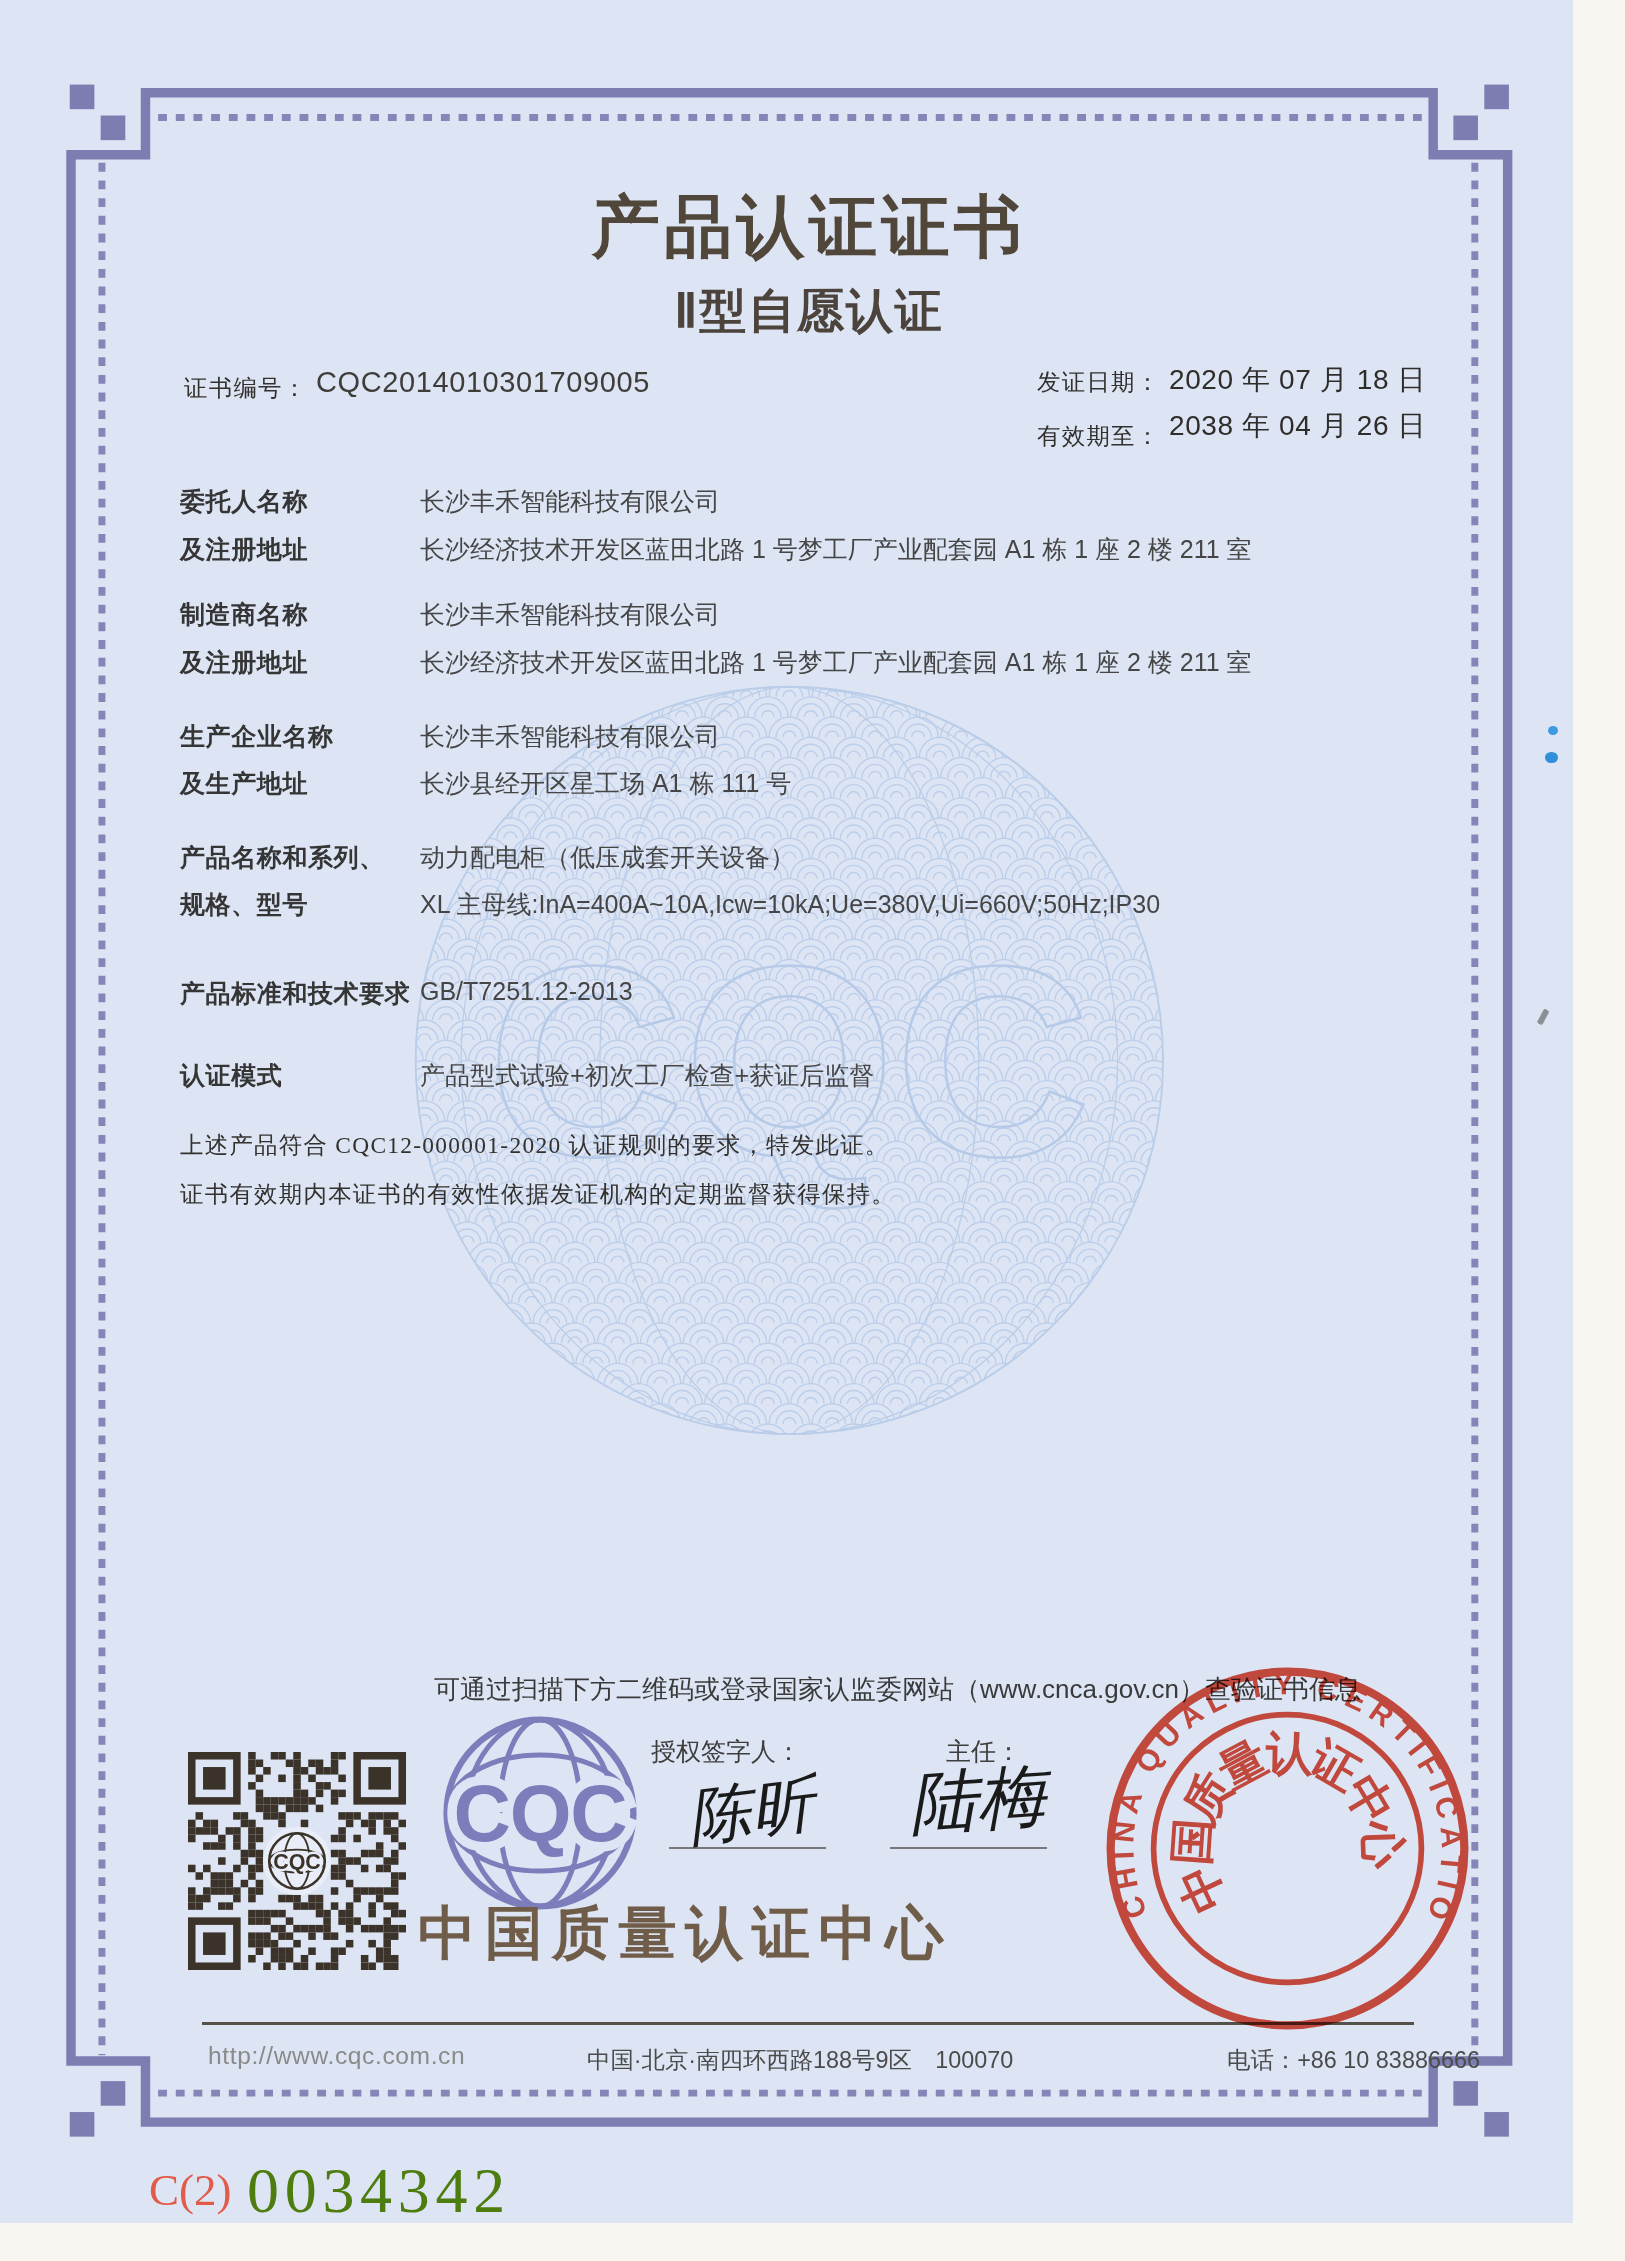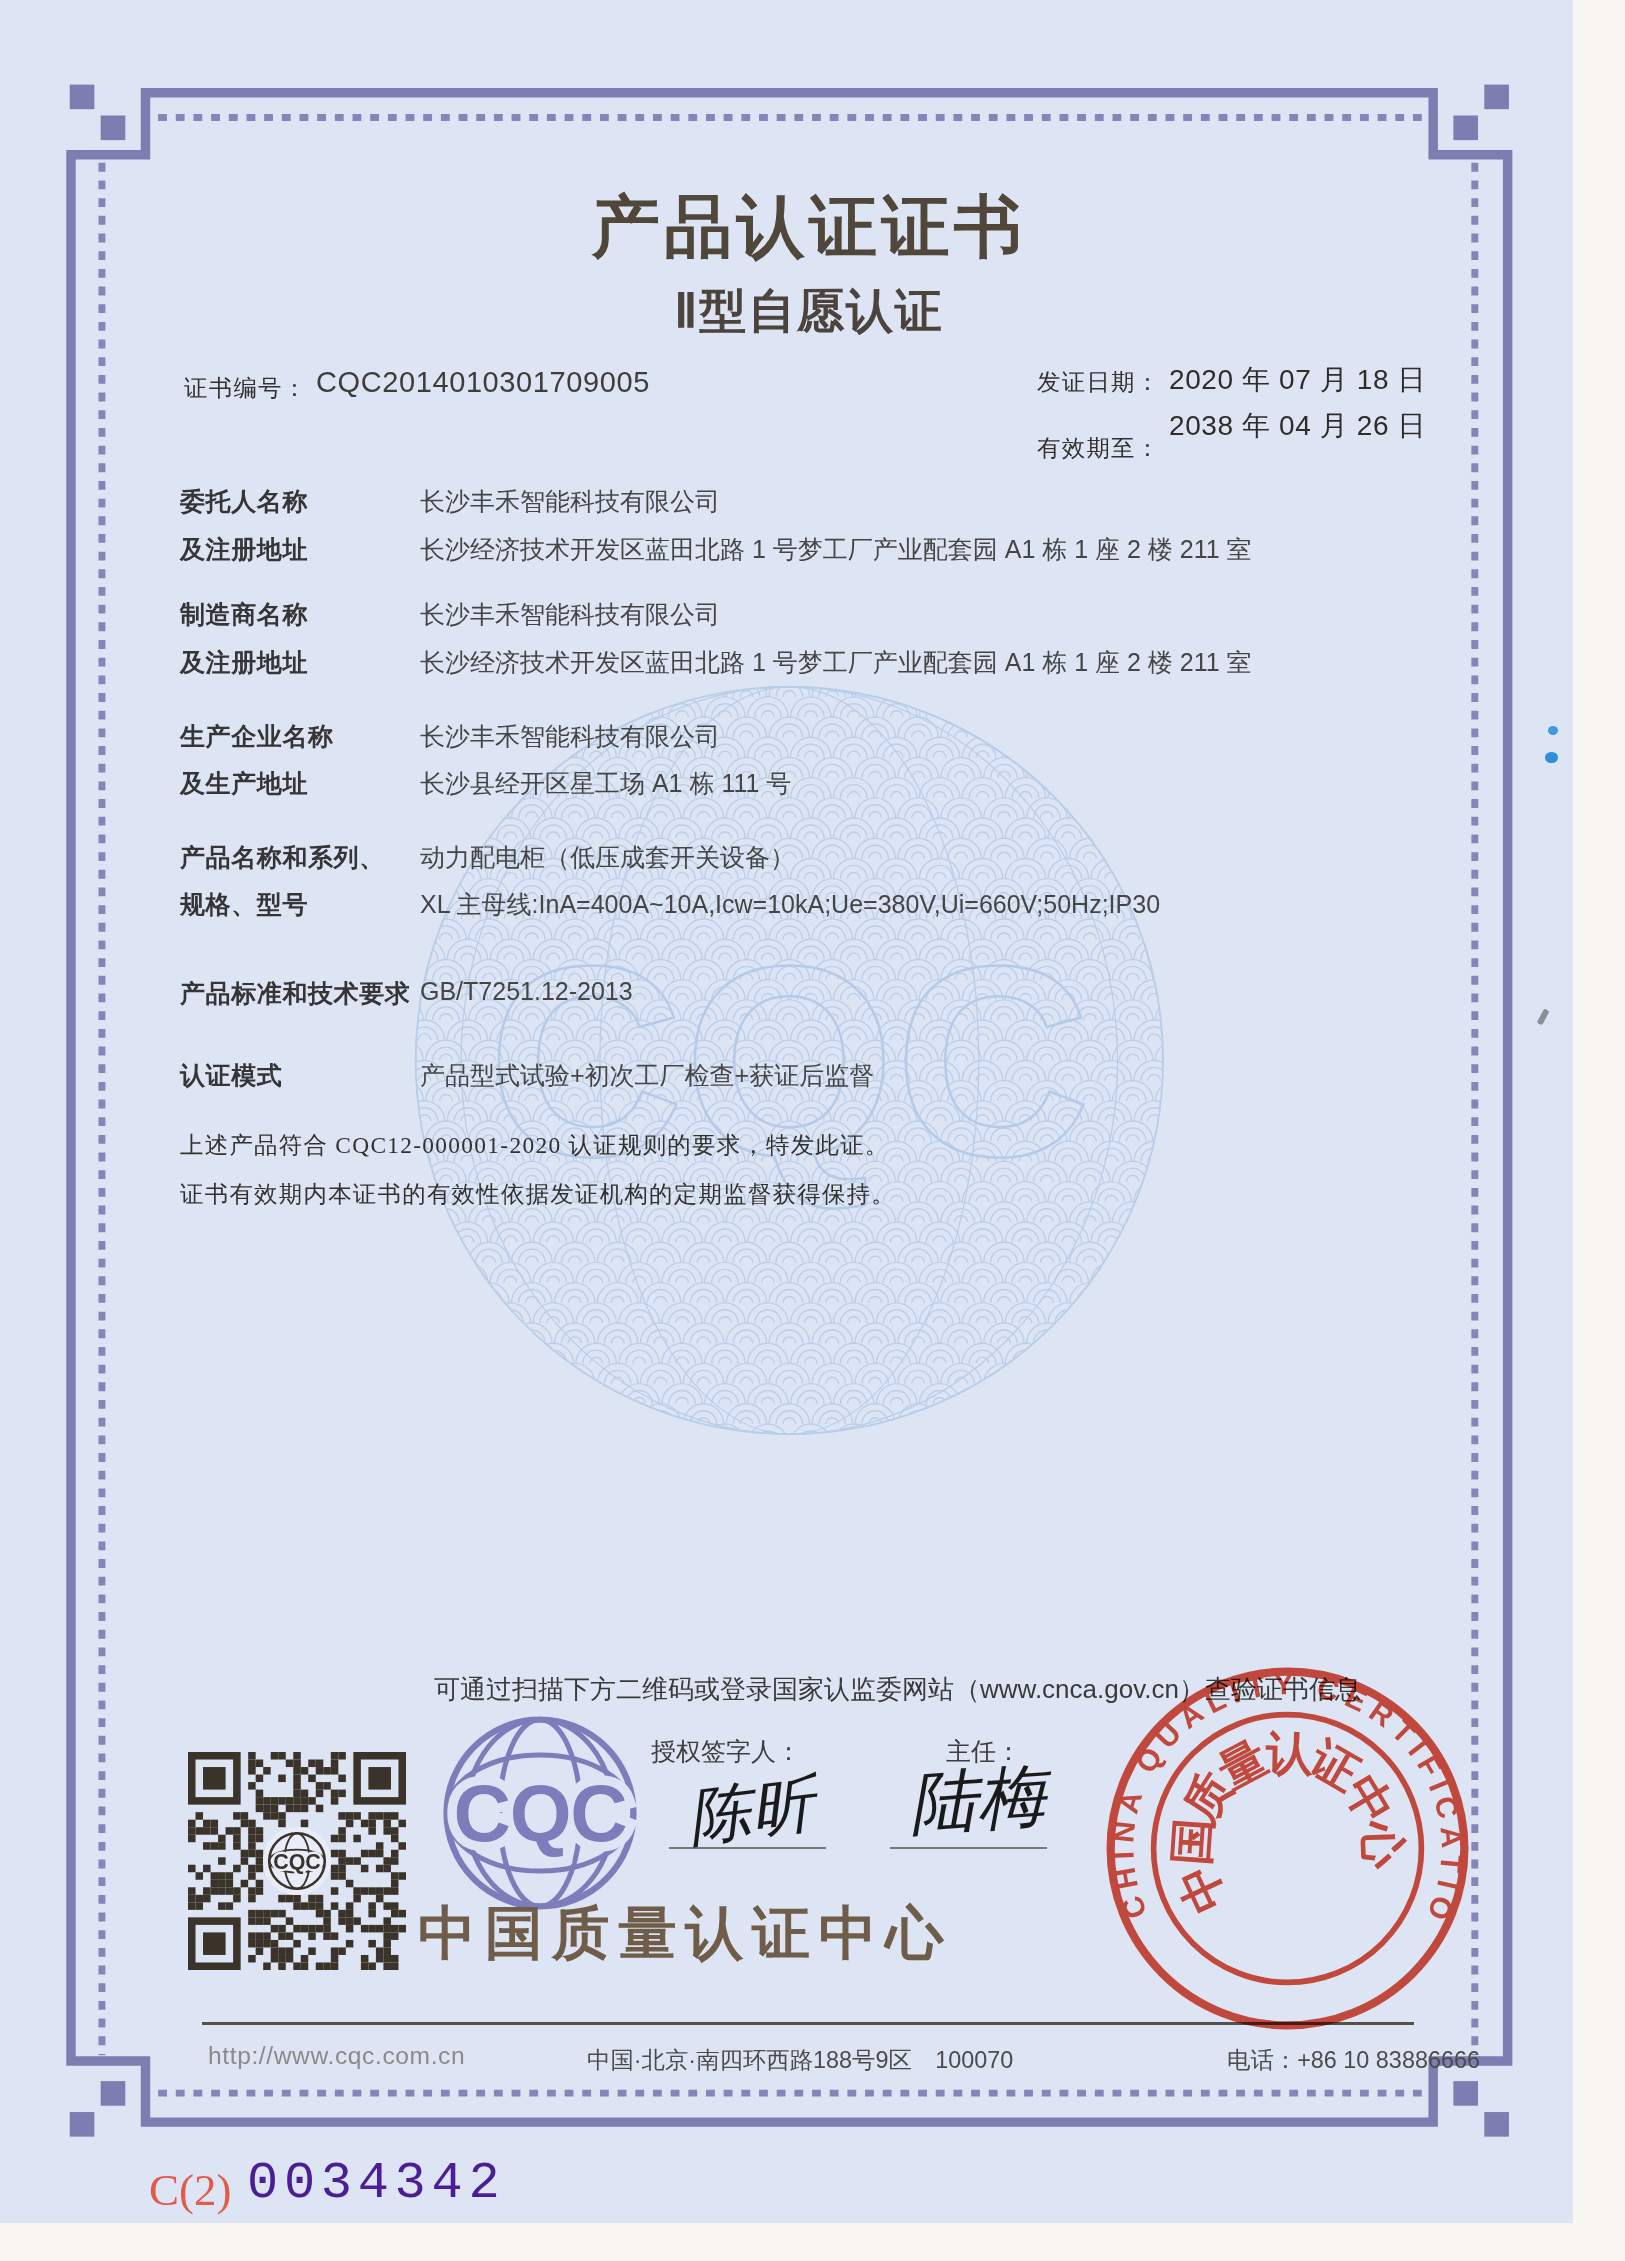--- a/index.html
+++ b/index.html
@@ -49,22 +49,22 @@
   }
   .footer-rule{height:3.2px;background:#54504a;z-index:10;}
   .footer-url{font-size:24.6px;color:#8a8a8a;letter-spacing:0.6px;z-index:10;}
   .footer-addr{font-size:23.4px;color:#4b4b4b;z-index:10;white-space:nowrap;}
   .footer-phone{font-size:23.4px;color:#4b4b4b;z-index:10;white-space:nowrap;}
   .serial-prefix{
     font-family:"Liberation Serif","DejaVu Serif",serif;
     font-size:45px;color:#e25a48;z-index:10;margin-left:43px;
   }
   .serial-number{
-    font-family:Liberation Mono, monospace;
-    font-size:52px;color:#4c1d95;letter-spacing:5.7px;z-index:10;
+    font-family:Liberation Serif, serif;
+    font-size:64px;color:#4d7c0f;letter-spacing:5.7px;z-index:10;
   }
   #qr-svg,#logo-svg,#stamp-svg,.sig-svg{position:absolute;z-index:10;}
   #stamp-svg{z-index:20;mix-blend-mode:multiply;opacity:.95;}
   .speck{position:absolute;border-radius:50%;z-index:3;}
 </style>
 </head>
 <body>
 
 <div class="paper"></div>
 
@@ -111,21 +111,21 @@
 </svg>
 
 <div class="abs title" style="left:809px;top:182px;">产品认证证书</div>
 <div class="abs subtitle" style="left:809px;top:280px;">Ⅱ型自愿认证</div>
 
 <span class="abs certno-label" style="left:184px;top:372px;">证书编号：</span>
 <span class="abs certno-value" style="left:316px;top:366px;">CQC2014010301709005</span>
 
 <span class="abs date-label" style="left:1037px;top:366px;">发证日期：</span>
 <span class="abs date-value" style="left:1169px;top:361px;">2020 年 07 月 18 日</span>
-<span class="abs date-label" style="left:1037px;top:432px;">有效期至：</span>
+<span class="abs date-label" style="left:1037px;top:420px;">有效期至：</span>
 <span class="abs date-value" style="left:1169px;top:407px;">2038 年 04 月 26 日</span>
 
 <div class="abs" style="left:180px;top:485px;z-index:10;">
   <span class="field-label">委托人名称</span>
   <span class="field-value abs" style="left:240px;top:0;">长沙丰禾智能科技有限公司</span>
 </div>
 <div class="abs" style="left:180px;top:533px;z-index:10;">
   <span class="field-label">及注册地址</span>
   <span class="field-value abs" style="left:240px;top:0;">长沙经济技术开发区蓝田北路 1 号梦工厂产业配套园 A1 栋 1 座 2 楼 211 室</span>
 </div>

